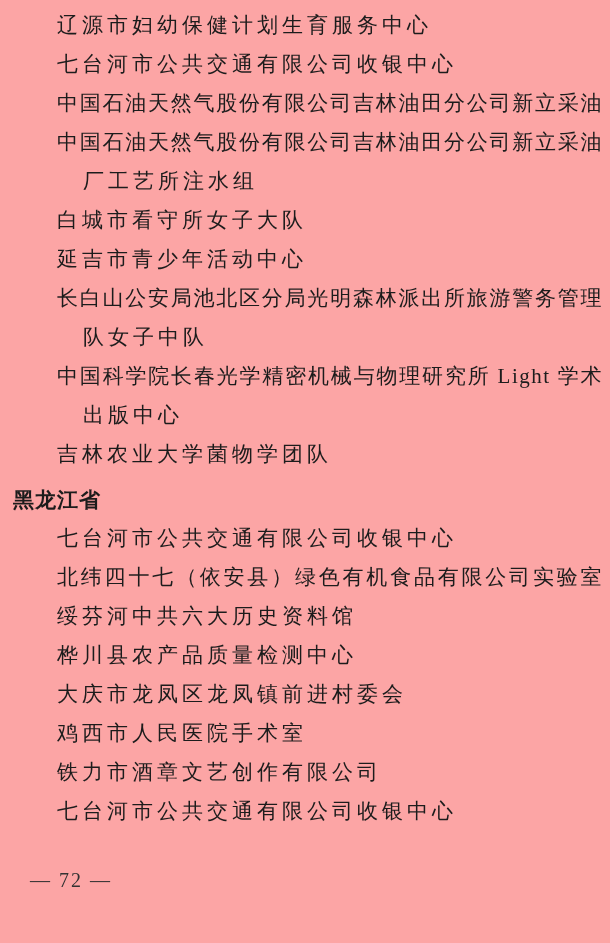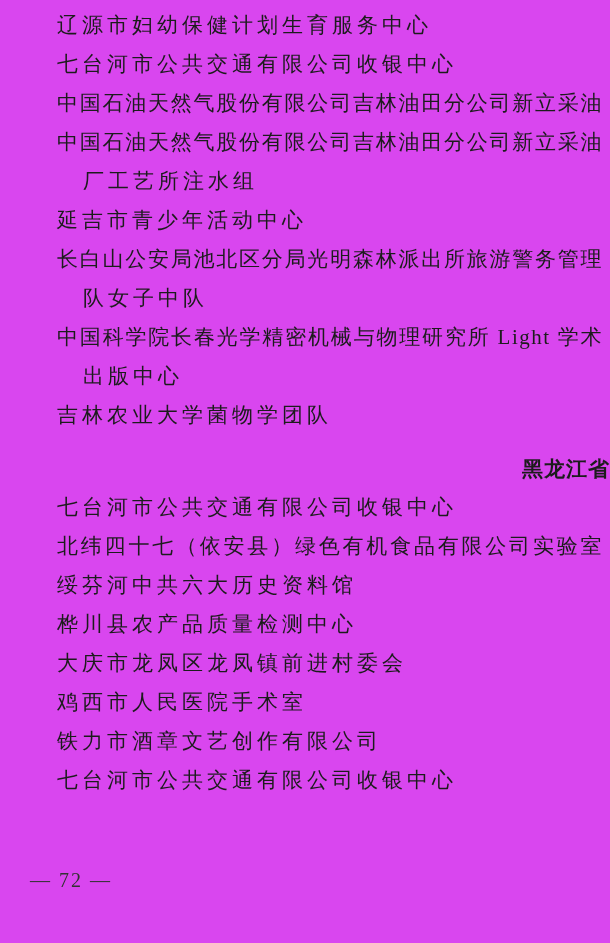--- a/index.html
+++ b/index.html
@@ -5,21 +5,21 @@
   html, body {
     margin: 0;
     padding: 0;
     background: #e9e9e9;
   }
   .page {
     position: relative;
     width: 610px;
     height: 943px;
     margin: 0 auto;
-    background: #d946ef;
+    background: #fca5a5;
     overflow: hidden;
     font-family: "Liberation Serif", "DejaVu Serif", serif;
     color: #1c1c1c;
   }
   .doc-body {
     padding-top: 6px;
   }
   .line {
     font-size: 21px;
     line-height: 39px;
@@ -37,22 +37,21 @@
   .line.cont {
     margin-left: 83px;
   }
   .section-header {
     font-family: "Liberation Sans", "DejaVu Sans", sans-serif;
     font-weight: bold;
     font-size: 21px;
     line-height: 39px;
     letter-spacing: 1px;
     margin-left: 13px;
-    margin-top: 14px;
-    text-align: right;
+    margin-top: 6px;
   }
   .page-footer {
     position: absolute;
     left: 30px;
     top: 867px;
     font-size: 20px;
     line-height: 26px;
     letter-spacing: 2px;
     color: #333333;
   }
@@ -60,20 +59,21 @@
 </head>
 <body>
 
 <div class="page">
   <div class="doc-body">
       <div class="line">辽源市妇幼保健计划生育服务中心</div>
       <div class="line">七台河市公共交通有限公司收银中心</div>
       <div class="line full">中国石油天然气股份有限公司吉林油田分公司新立采油</div>
       <div class="line full">中国石油天然气股份有限公司吉林油田分公司新立采油</div>
       <div class="line cont">厂工艺所注水组</div>
+      <div class="line">白城市看守所女子大队</div>
       <div class="line">延吉市青少年活动中心</div>
       <div class="line full">长白山公安局池北区分局光明森林派出所旅游警务管理</div>
       <div class="line cont">队女子中队</div>
       <div class="line full">中国科学院长春光学精密机械与物理研究所 Light 学术</div>
       <div class="line cont">出版中心</div>
       <div class="line">吉林农业大学菌物学团队</div>
       <div class="section-header">黑龙江省</div>
       <div class="line">七台河市公共交通有限公司收银中心</div>
       <div class="line full">北纬四十七（依安县）绿色有机食品有限公司实验室</div>
       <div class="line">绥芬河中共六大历史资料馆</div>

